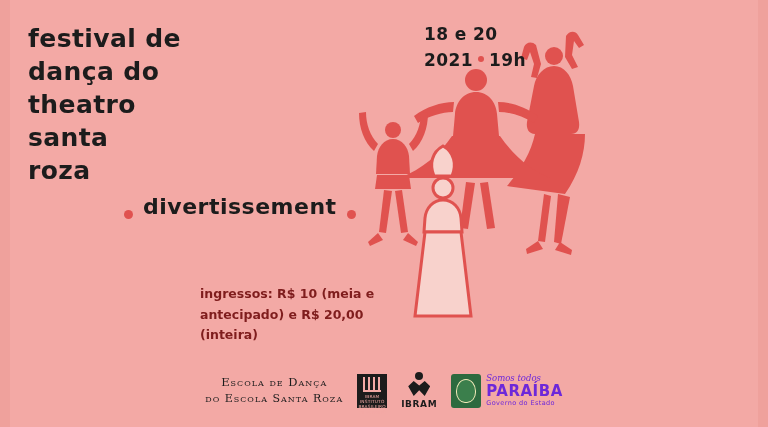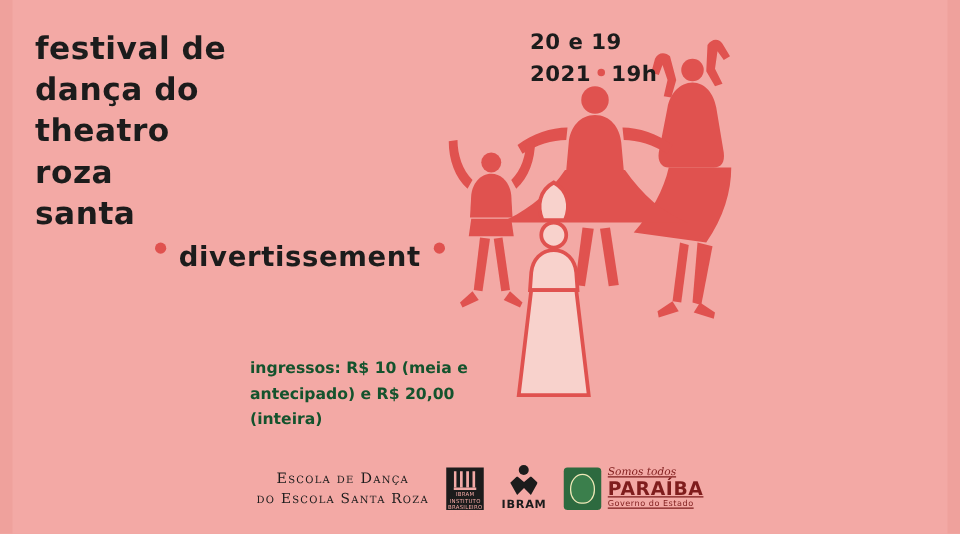--- a/index.html
+++ b/index.html
@@ -68,37 +68,37 @@
 
   .subtitle {
     position: absolute;
     left: 124px;
     top: 194px;
     color: #1c1c1c;
     font-weight: bold;
     font-size: 22px;
     letter-spacing: 0.5px;
     display: flex;
-    align-items: flex-start;
+    align-items: flex-end;
     gap: 10px;
   }
   .subtitle .bullet {
     width: 9px;
     height: 9px;
     border-radius: 50%;
     background: #e0524f;
     display: inline-block;
   }
 
   .price {
     position: absolute;
     left: 200px;
     top: 284px;
     width: 210px;
-    color: #14532d;
+    color: #7f1d1d;
     font-weight: bold;
     font-size: 12.5px;
     line-height: 1.65;
   }
 
   .footer {
     position: absolute;
     left: 0;
     right: 0;
     bottom: 18px;
@@ -190,21 +190,21 @@
   }
   .brasao::after {
     content: "";
     position: absolute;
     left: 5px; top: 5px;
     right: 5px; bottom: 5px;
     border: 1.5px solid #f0e9b8;
     border-radius: 50% 50% 45% 45%;
     background: #3b7f4c;
   }
-  .paraiba-text { color: #7f1d1d; line-height: 1.1; text-decoration: underline; }
+  .paraiba-text { color: #6d28d9; line-height: 1.1; }
   .paraiba-text .somos {
     font-family: "DejaVu Serif", serif;
     font-style: italic;
     font-size: 8.5px;
     display: block;
   }
   .paraiba-text .pb {
     font-size: 15px;
     font-weight: bold;
     letter-spacing: 0.5px;
@@ -279,26 +279,26 @@
         <path d="M113 180 c10 0 17 8 18 18 l1 14 -38 0 1-14 c1-10 8-18 18-18z" fill="#f8d2cc"></path>
         <path d="M95 212 l36 0 10 84 -56 0z" fill="#f8d2cc"></path>
       </g>
     </svg>
   </div>
 
   <div class="title">
     <div>festival de</div>
     <div>dança do</div>
     <div>theatro</div>
+    <div>santa</div>
     <div>roza</div>
-    <div>santa</div>
   </div>
 
   <div class="dateblock">
-    <div>20 e 19</div>
+    <div>18 e 20</div>
     <div>
       <span>2021</span><span class="dot"></span><span>19h</span>
     </div>
   </div>
 
   <div class="subtitle">
     <span class="bullet"></span>
     <span>divertissement</span>
     <span class="bullet"></span>
   </div>

